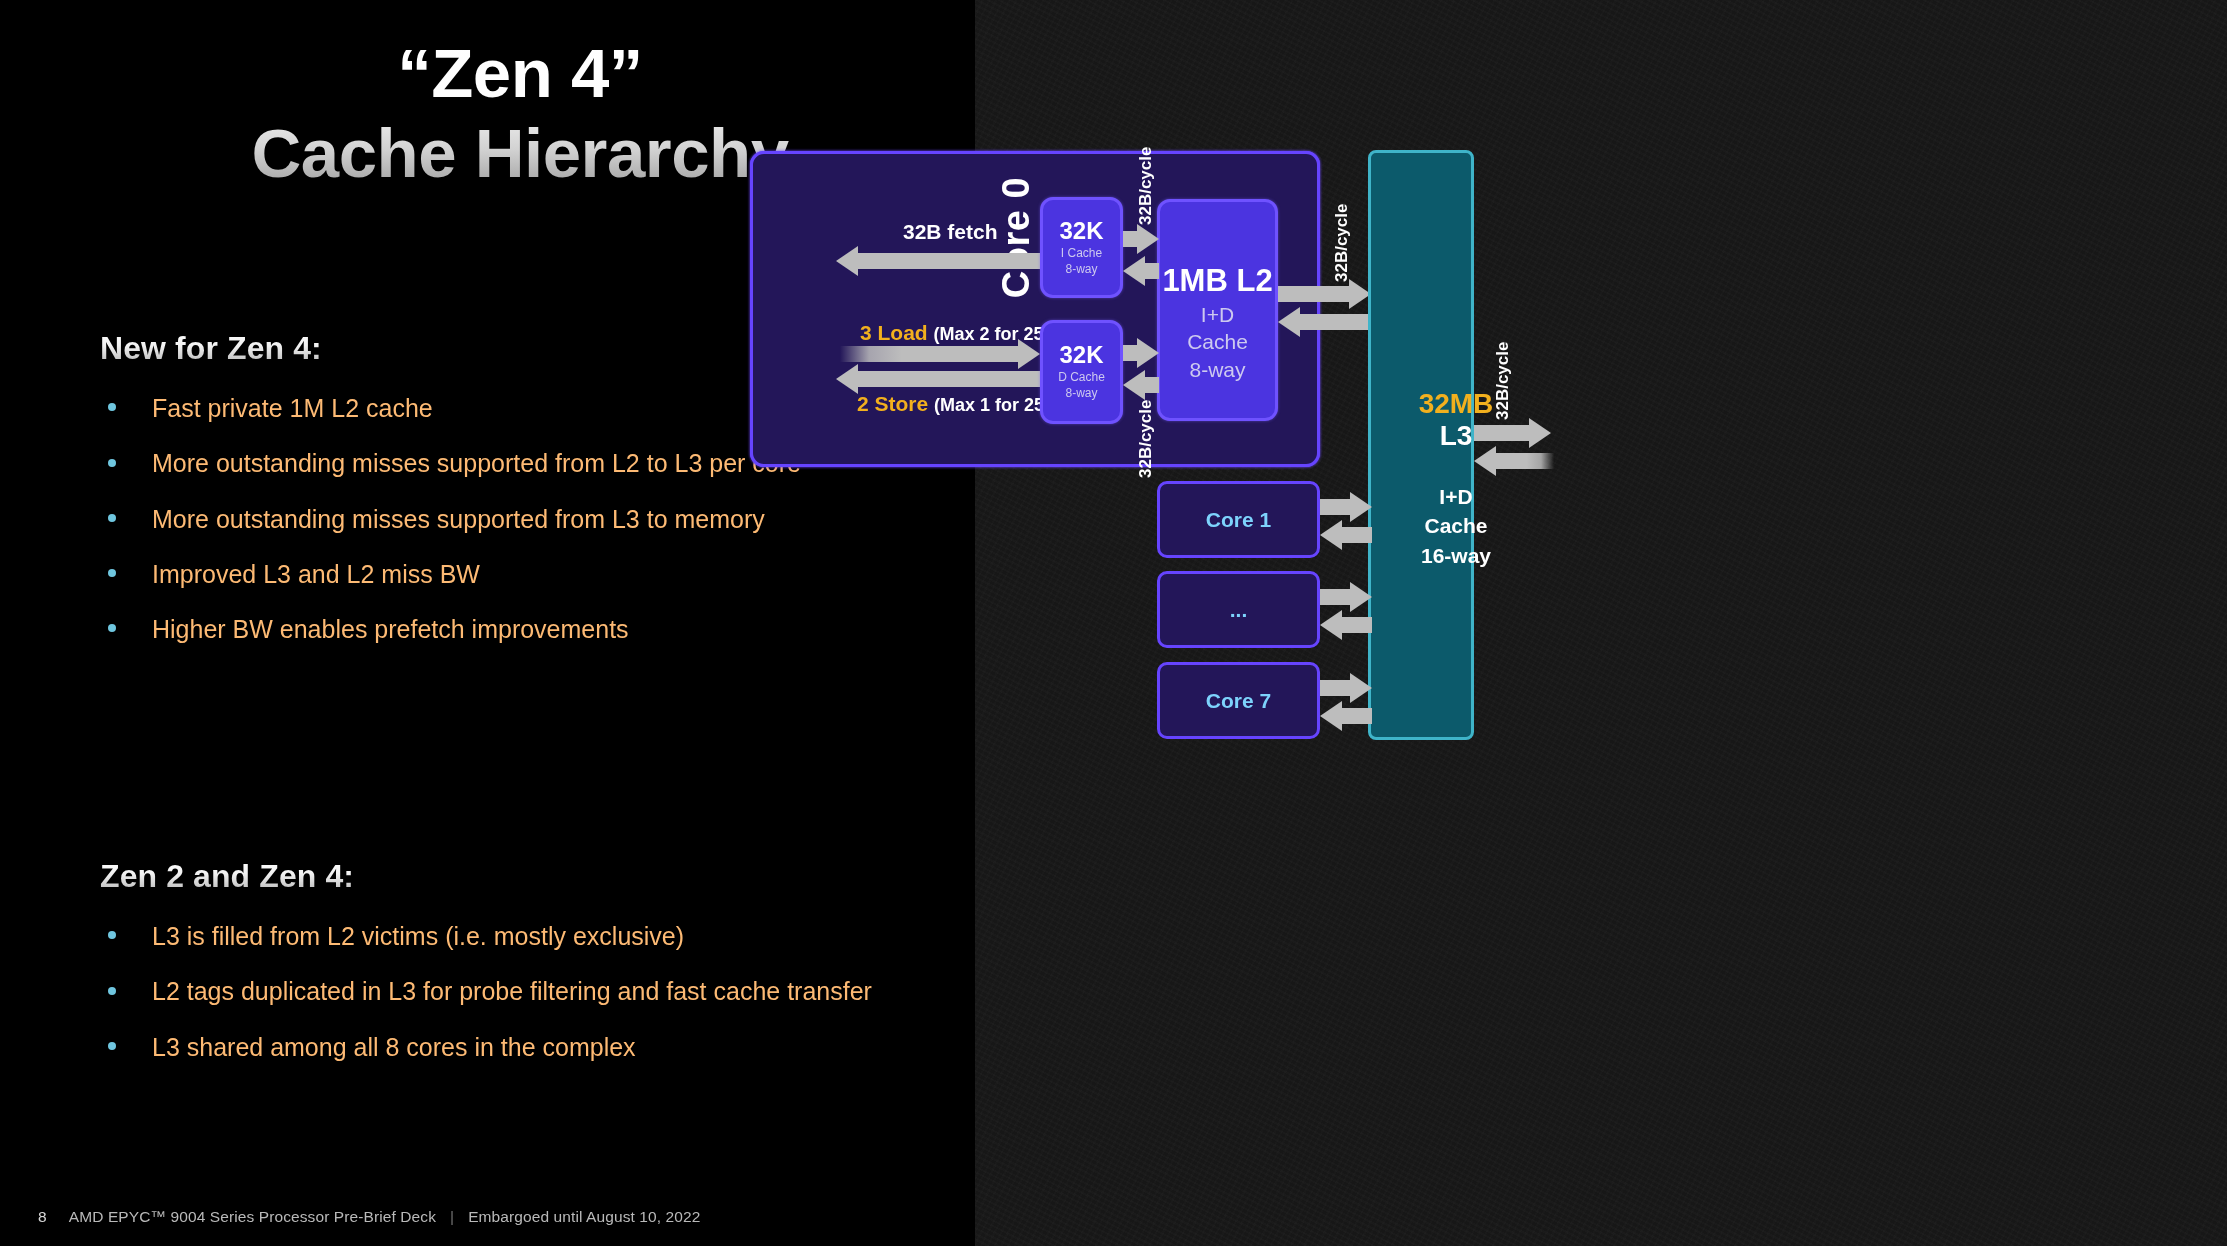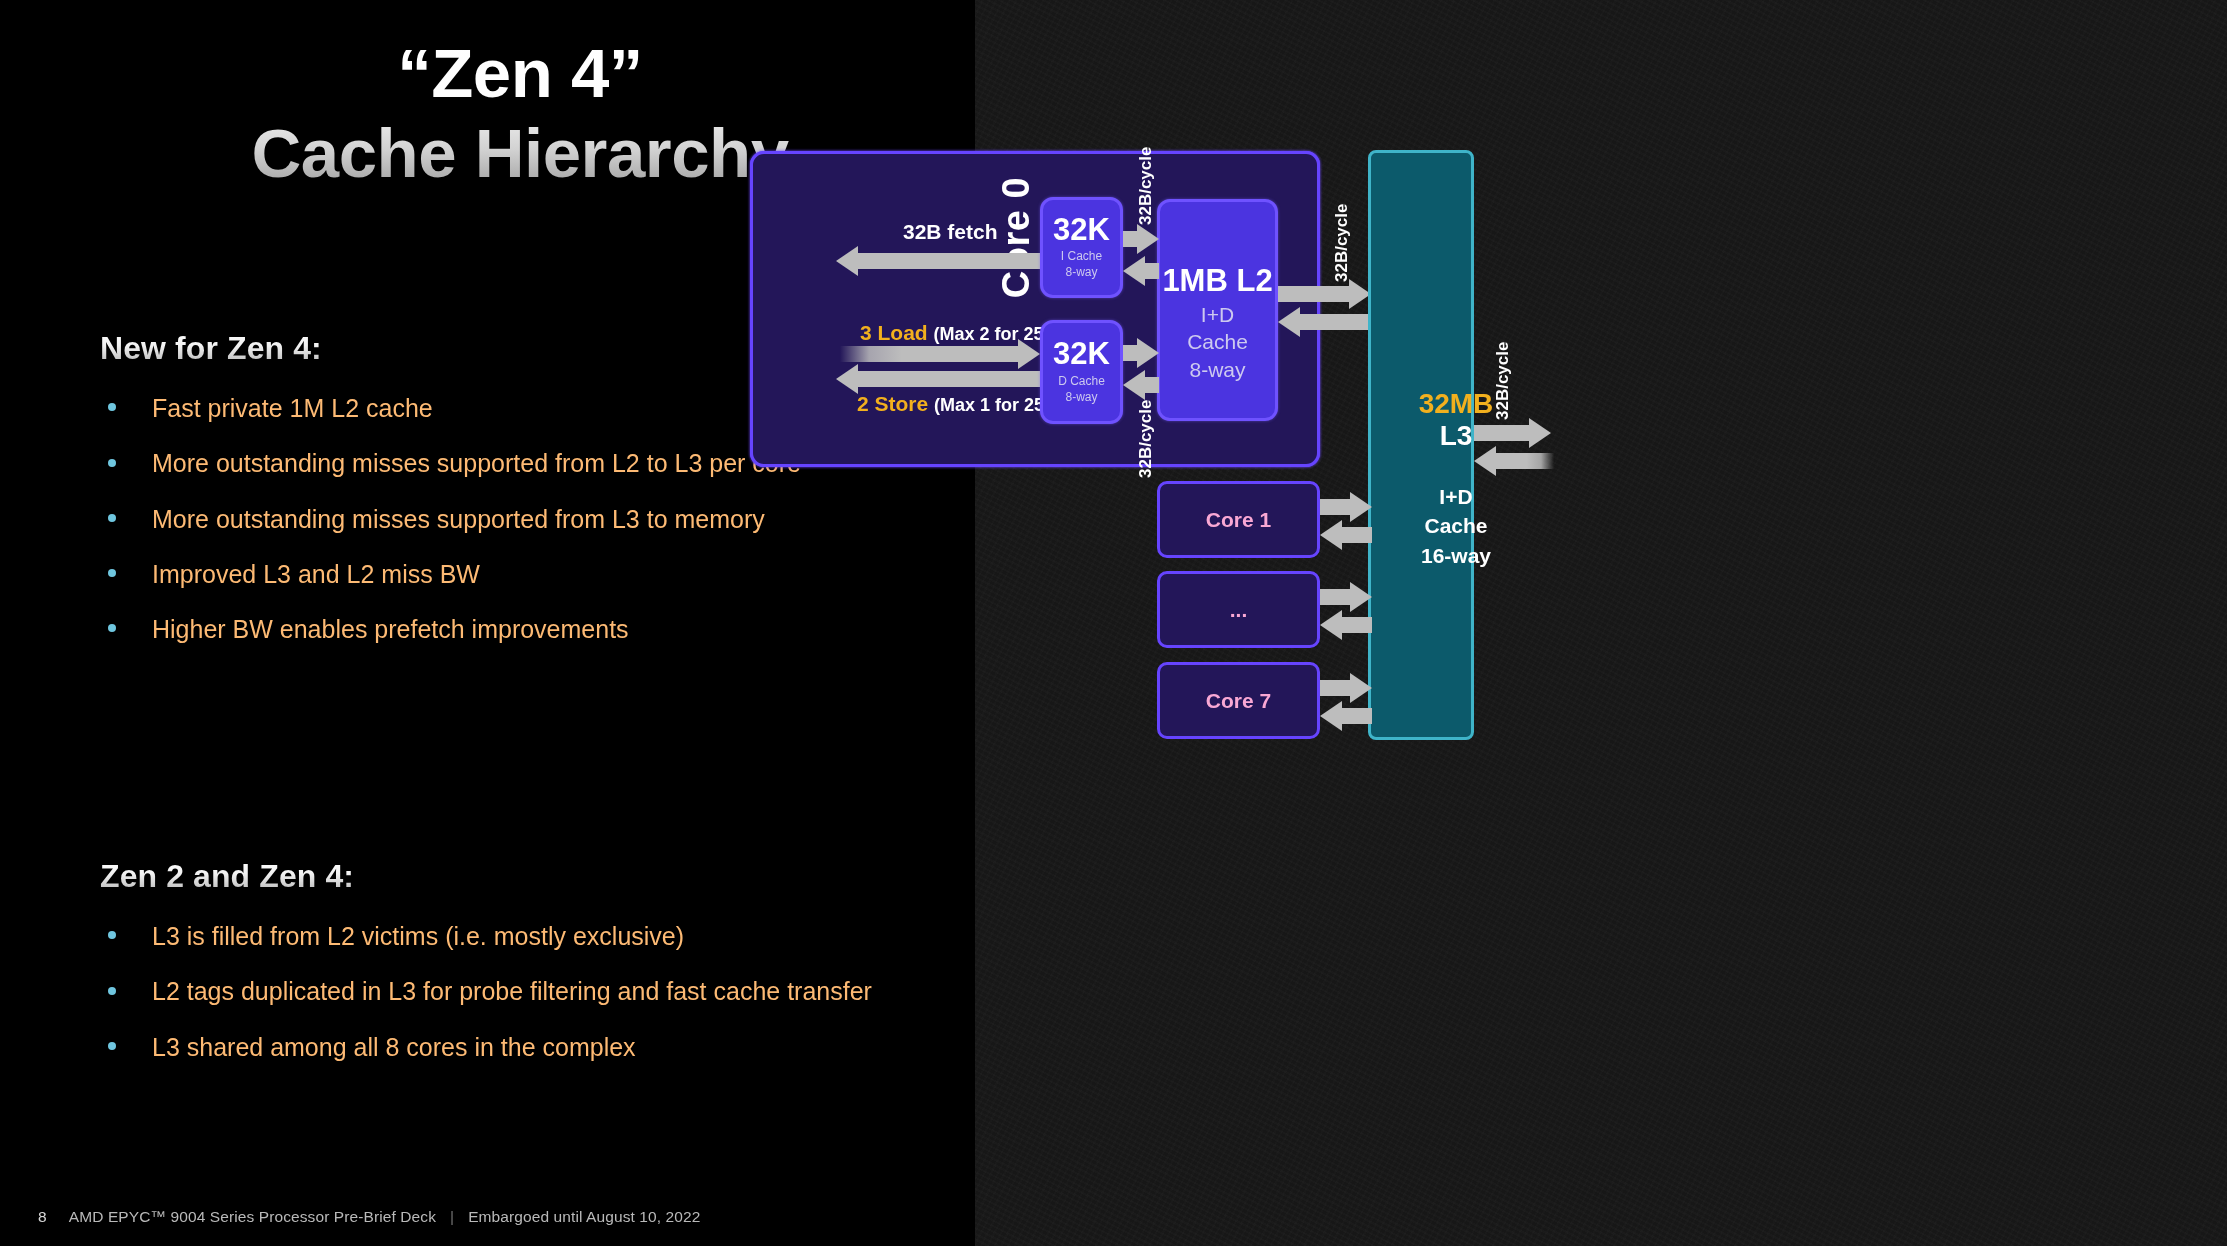--- a/index.html
+++ b/index.html
@@ -57,33 +57,33 @@
   .box{position:absolute;box-sizing:border-box;}
   .core0-box{background:#231659;border:3px solid #6644ff;border-radius:14px;
      box-shadow:0 0 3px rgba(110,75,255,.6);}
   .cache-box{background:#4b34e0;border:3px solid #6f52ff;border-radius:13px;
      display:flex;flex-direction:column;align-items:center;justify-content:center;
      box-shadow:0 0 3px rgba(120,95,255,.55);}
   .core-box{background:#231659;border:3px solid #6644ff;border-radius:10px;
      display:flex;align-items:center;justify-content:center;}
   .l3-box{background:#0c5a6b;border:3px solid #3fb4c9;border-radius:8px;}
 
-  .cache-title{font-size:31px;font-weight:bold;color:#ffffff;line-height:1.05;margin-bottom:3px;}
+  .cache-title{font-size:24px;font-weight:bold;color:#ffffff;line-height:1.05;margin-bottom:3px;}
   .cache-sub{font-size:12px;color:#cdc9ef;line-height:1.32;text-align:center;font-weight:400;}
 
   #l2-text{position:absolute;left:0;right:0;top:96px;text-align:center;}
   #l2-text .cache-title{font-size:31px;}
   #l2-text .cache-sub{font-size:21px;}
 
   #l3-text{position:absolute;left:0;right:0;top:328px;text-align:center;padding-left:35px;}
   #l3-title{font-size:28px;font-weight:bold;color:#ffffff;}
   #l3-title .mb{color:#f2b01e;}
   #l3-sub{margin-top:30px;font-size:21px;line-height:1.4;color:#ffffff;font-weight:bold;}
 
-  .core-label{font-size:21px;font-weight:bold;color:#f9a8d4;}
+  .core-label{font-size:21px;font-weight:bold;color:#7dd3fc;}
 
   #core0-label{position:absolute;left:-34px;top:216px;width:150px;text-align:center;
     transform:rotate(-90deg);font-size:38px;font-weight:bold;color:#fff;letter-spacing:.5px;}
 
   
   .arrow{position:absolute;}
   .ab{position:absolute;background:#bdbdbd;height:16px;top:0;}
   .ah{position:absolute;width:0;height:0;top:-7px;
      border-top:15px solid transparent;border-bottom:15px solid transparent;}
   .ah.right{border-left:22px solid #bdbdbd;}

